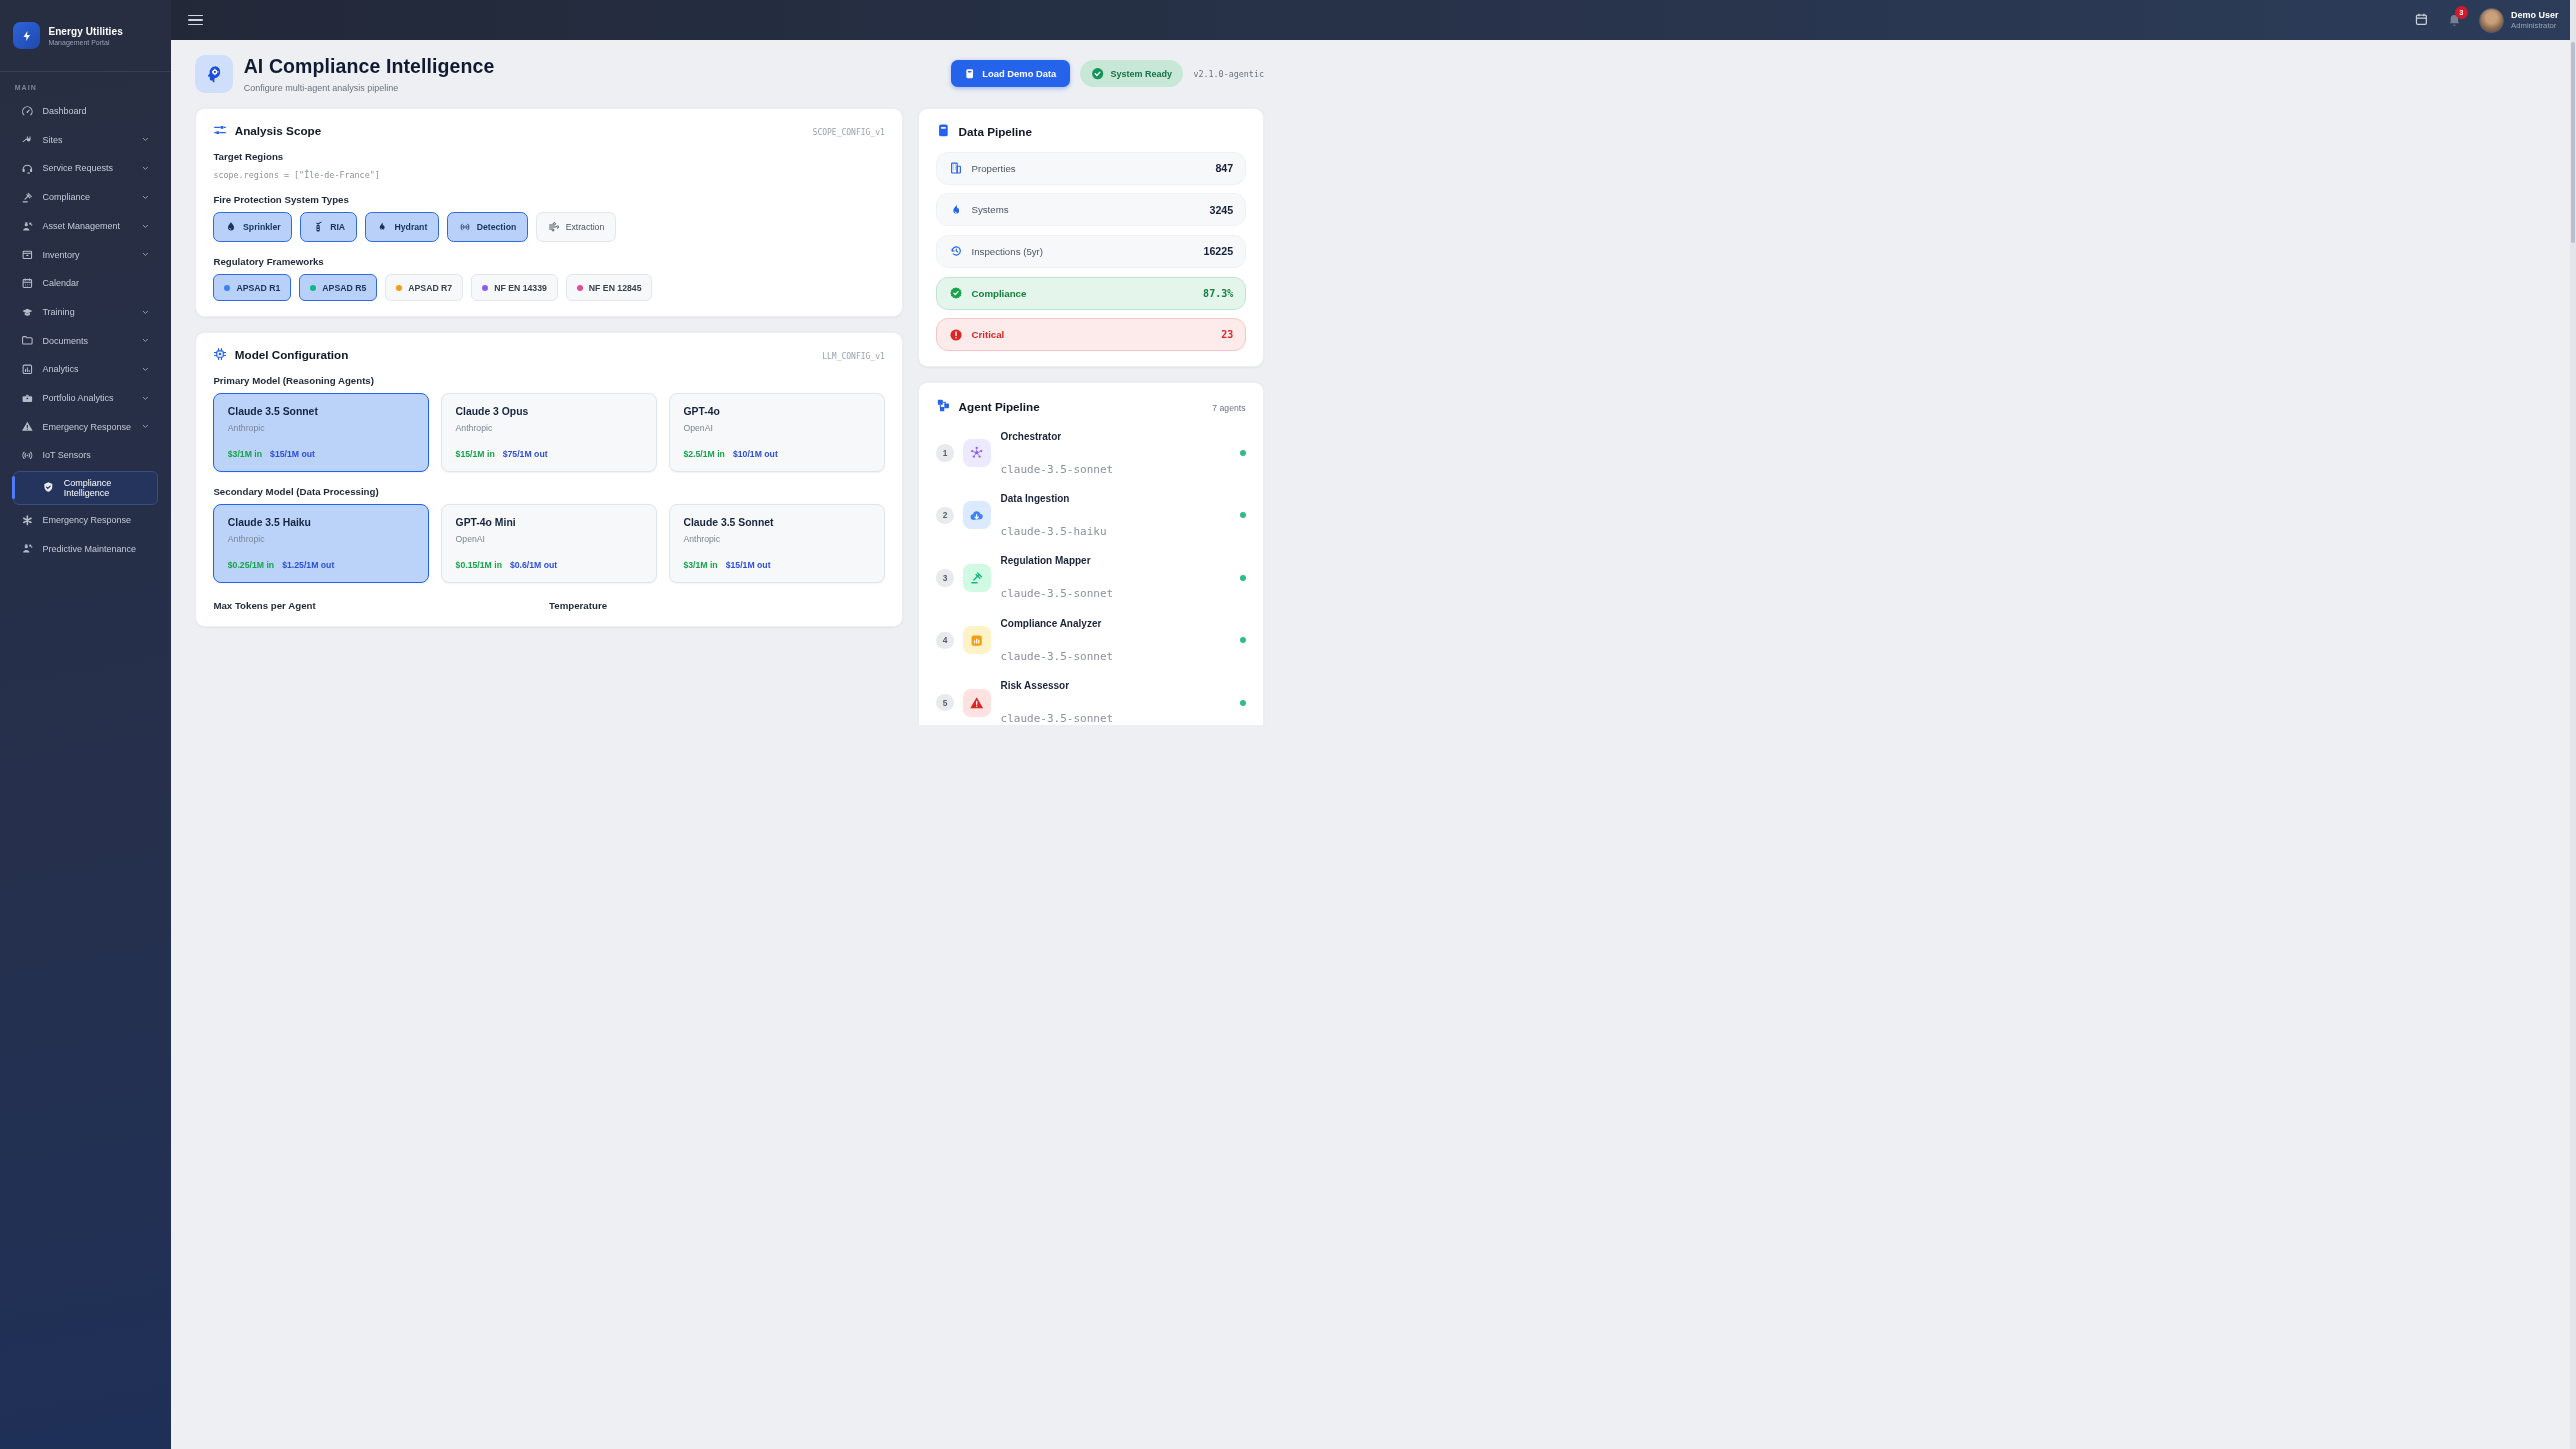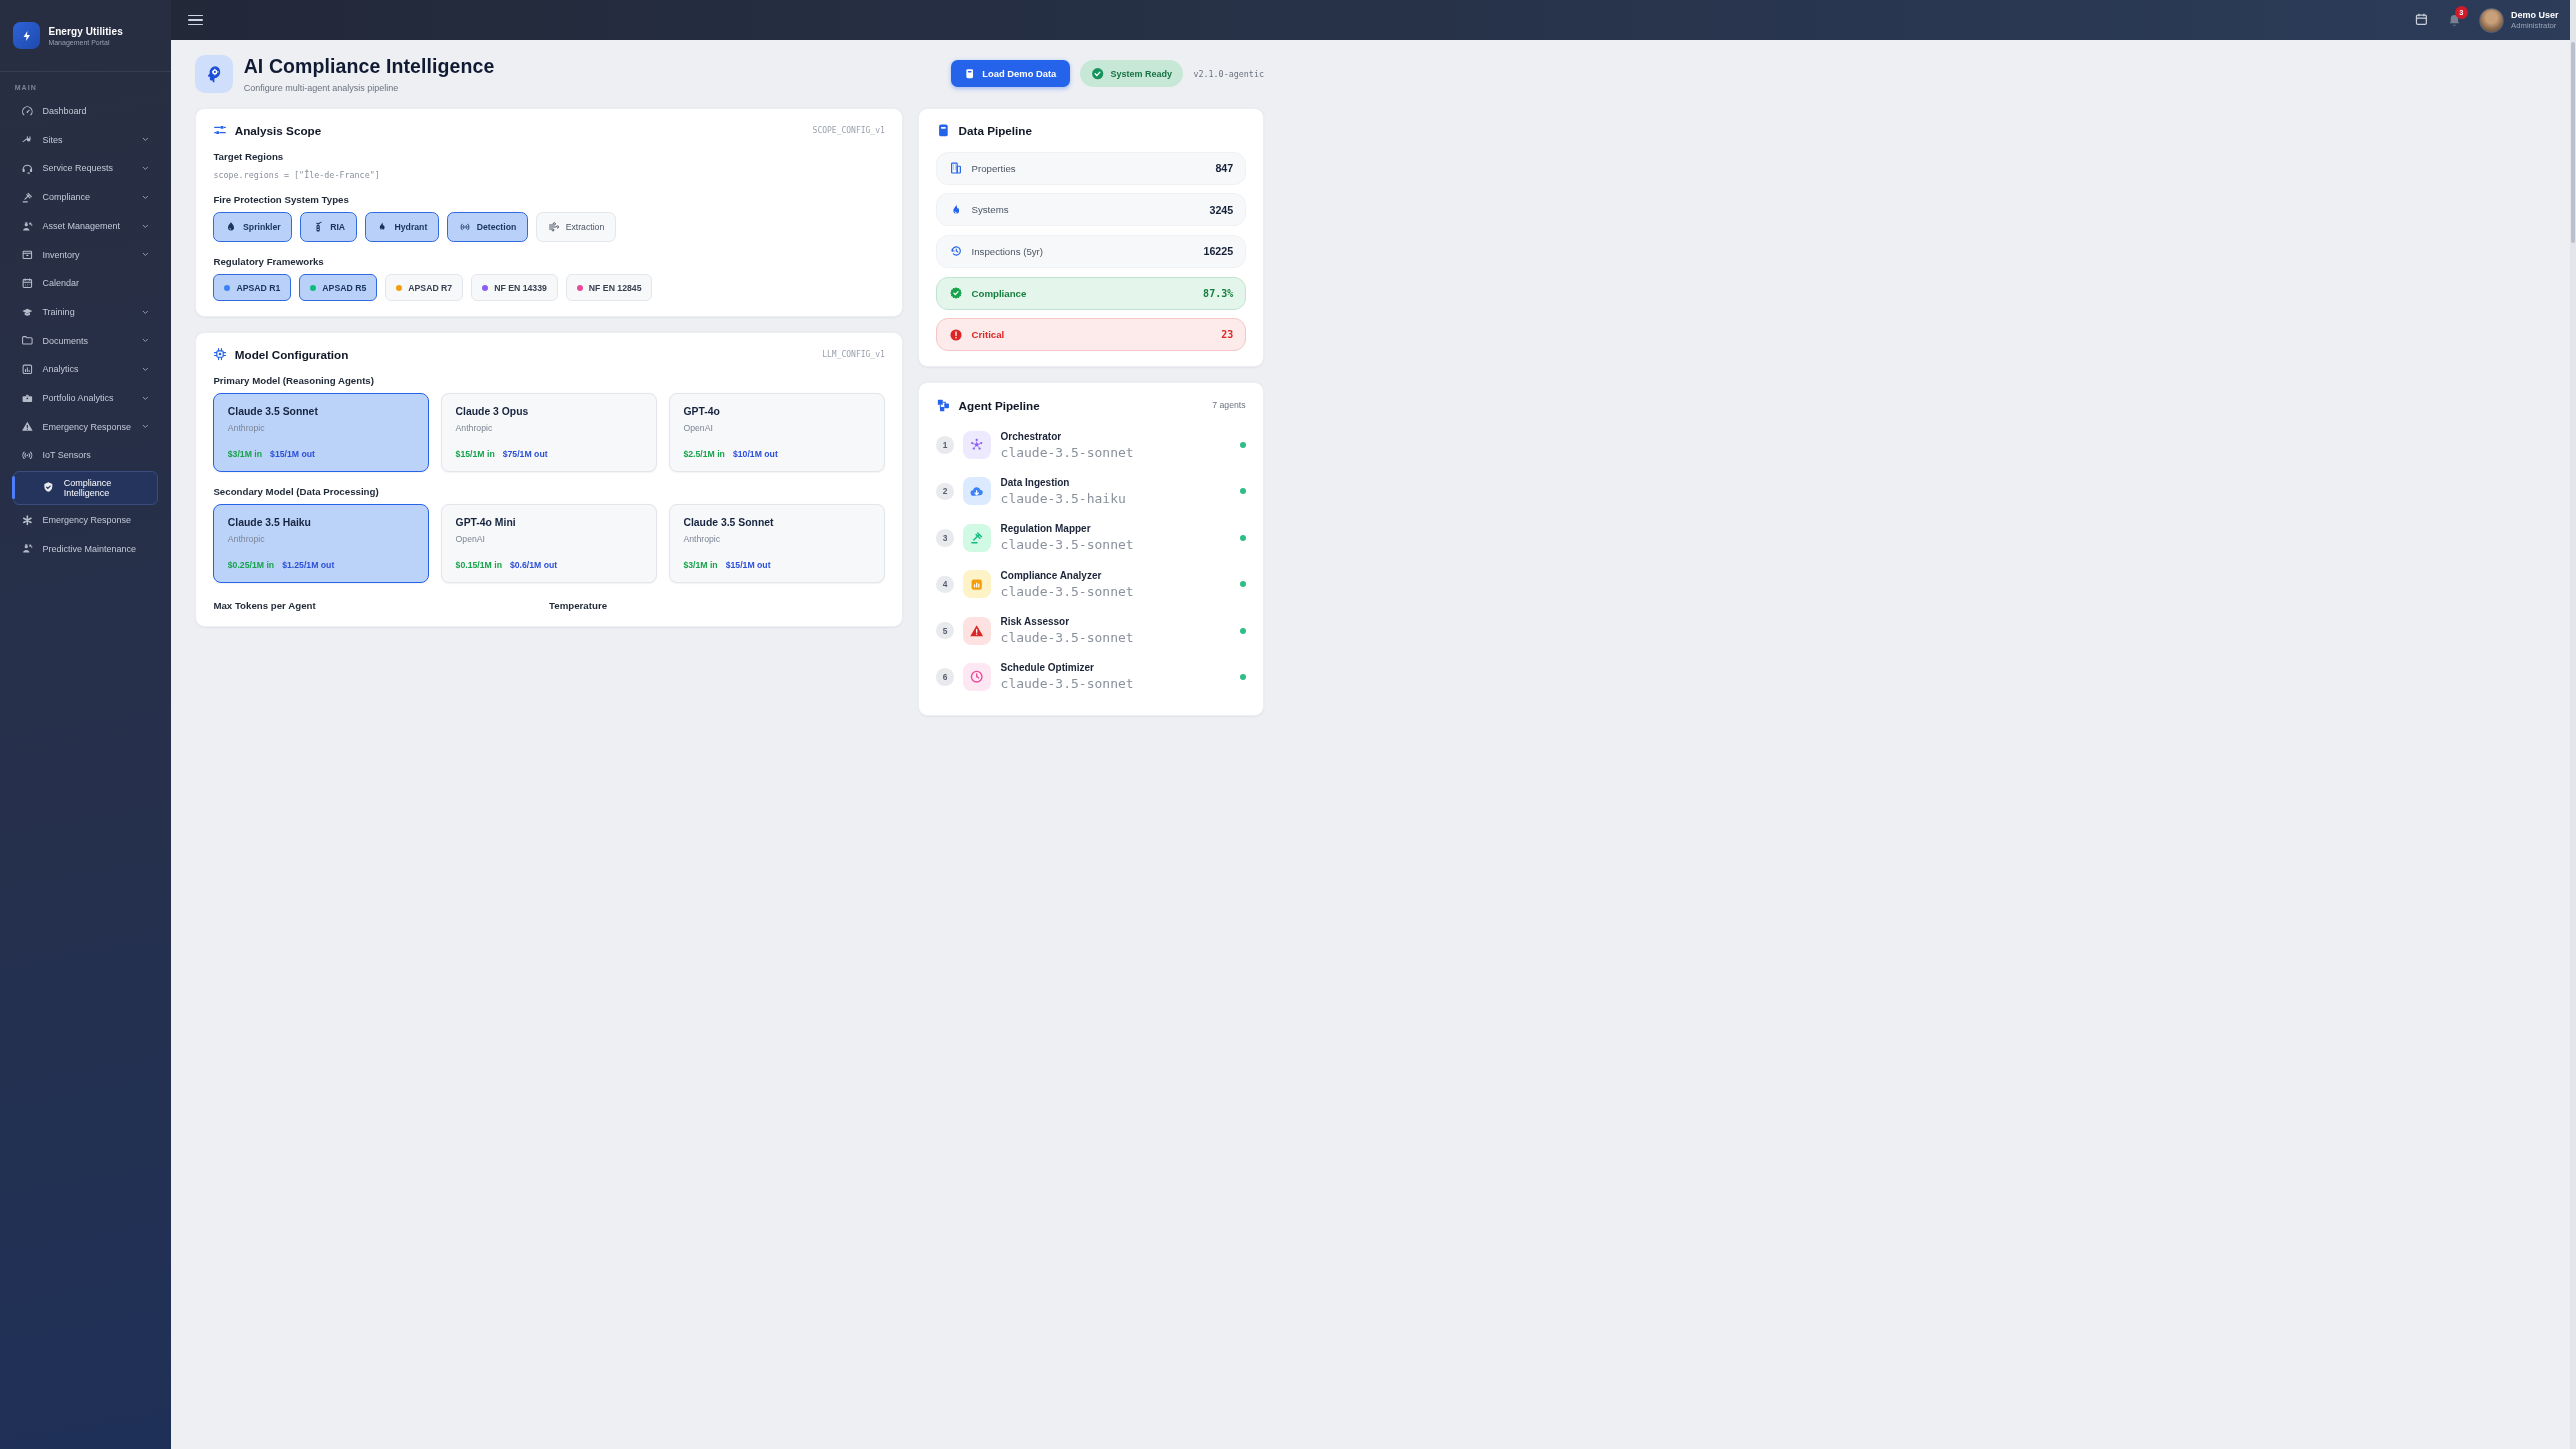--- a/index.html
+++ b/index.html
@@ -54,21 +54,21 @@
   .btn-primary { display:flex; align-items:center; gap:6.7px; background:#2563eb; color:#fff; border:none;
     font-size:9.4px; font-weight:bold; padding:8px 13.4px; border-radius:6.7px; cursor:pointer;
     box-shadow:0 1.3px 4px rgba(37,99,235,.35); font-family:inherit; }
   .pill-ready { display:flex; align-items:center; gap:6px; background:#c7e8d7; color:#177245;
     font-size:9px; font-weight:bold; padding:6.7px 10.7px; border-radius:670px; }
   .version { font-size:8.4px; color:#6b7280; }
 
   .grid { display:grid; grid-template-columns:1fr 346px; gap:14.8px; margin-top:14.8px; align-items:start; }
   .card { background:#fff; border:0.7px solid #eceef2; border-radius:9.4px; padding:14.8px 17.4px;
     box-shadow:0 0.7px 2px rgba(16,24,40,.05); }
-  .card-head { display:flex; align-items:center; gap:7.4px; }
+  .card-head { display:flex; align-items:flex-end; gap:7.4px; }
   .card-title { font-size:11.7px; font-weight:bold; color:#111827; }
   .card-tag { margin-left:auto; font-size:8px; color:#9aa1ad; }
 
   .sec-label { font-size:9.7px; font-weight:bold; color:#1f2937; margin:13.4px 0 7.4px; }
   .region-grid { display:grid; grid-template-columns:repeat(4,1fr); gap:8px; }
   .chipbtn { height:25px; border-radius:6px; background:#f7f8fa; border:0.7px solid #e3e6eb; color:#3f4654;
     font-size:8.7px; display:flex; align-items:center; justify-content:center; cursor:pointer;
     box-shadow:0 0.7px 0.7px rgba(16,24,40,.04); font-family:inherit; }
   .chipbtn.sel { background:#b9d0f8; border:1px solid #3b82f6; color:#1e40af; font-weight:bold; }
   .code-line { font-size:8.4px; color:#8a919c; margin-top:8.7px; }
@@ -107,21 +107,21 @@
   .dp-row.bad .dp-label,.dp-row.bad .dp-val { color:#dc2626; }
   .dp-row.ok .dp-val,.dp-row.bad .dp-val { font-family:"DejaVu Sans Mono",monospace; font-size:10px; }
 
   .agent-rows { margin-top:9.4px; }
   .agent-row { display:flex; align-items:center; gap:9.4px; padding:8.7px 0; }
   .a-num { width:17.4px; height:17.4px; border-radius:50%; background:#e8eaee; color:#555f6e; font-size:8.4px;
     font-weight:bold; display:flex; align-items:center; justify-content:center; flex:0 0 auto; }
   .a-ico { width:28px; height:28px; border-radius:8px; display:flex; align-items:center; justify-content:center; flex:0 0 auto; }
   .a-ico svg { width:15.4px; height:15.4px; }
   .a-name { font-size:10px; font-weight:bold; color:#1b2437; }
-  .a-model { font-size:13px; color:#8a919c; margin-top:3px; }
+  .a-model { font-size:11px; color:#8a919c; margin-top:21px; }
   .a-dot { margin-left:auto; width:6px; height:6px; border-radius:50%; background:#2ebd85; }
 
   
   .scrollbar { position:fixed; right:0; top:0; bottom:0; width:6px; background:#e3e5ea; z-index:40; }
   .scroll-thumb { position:absolute; top:42px; right:0.7px; width:4.7px; height:201px; border-radius:2.7px; background:#b9bfcb; }
 </style>
 </head>
 <body>
 
 <aside class="sidebar">

